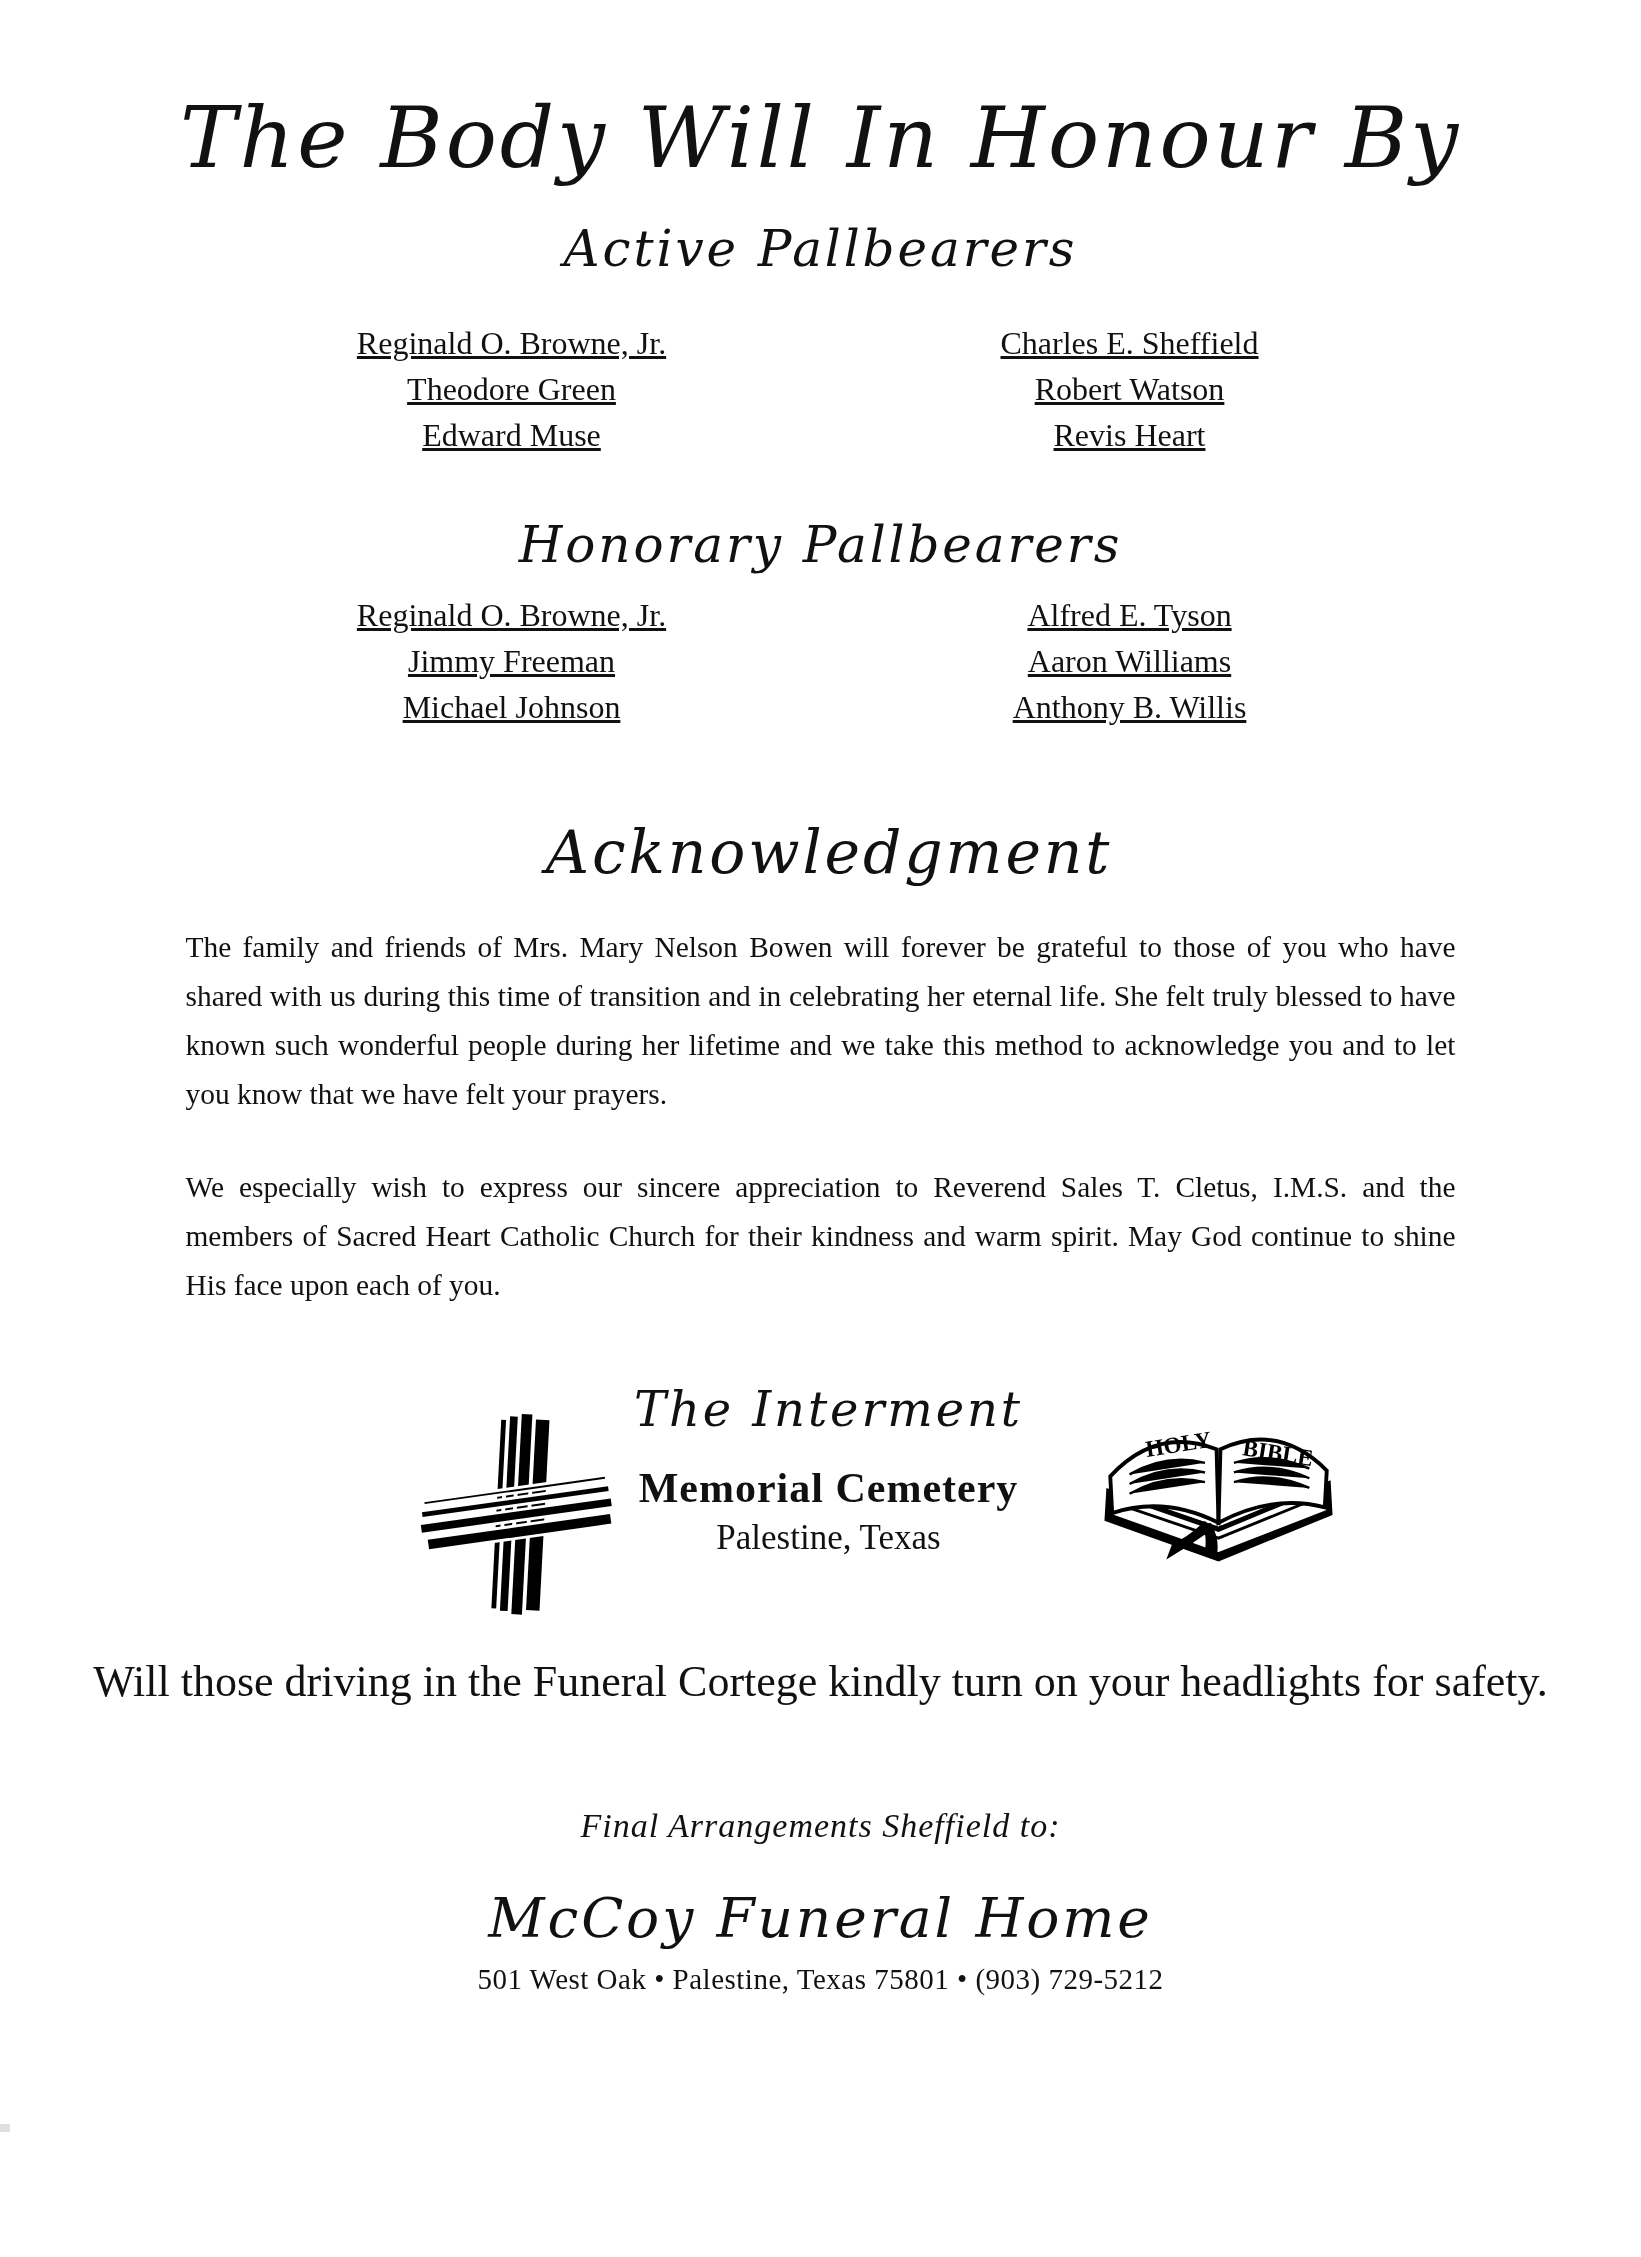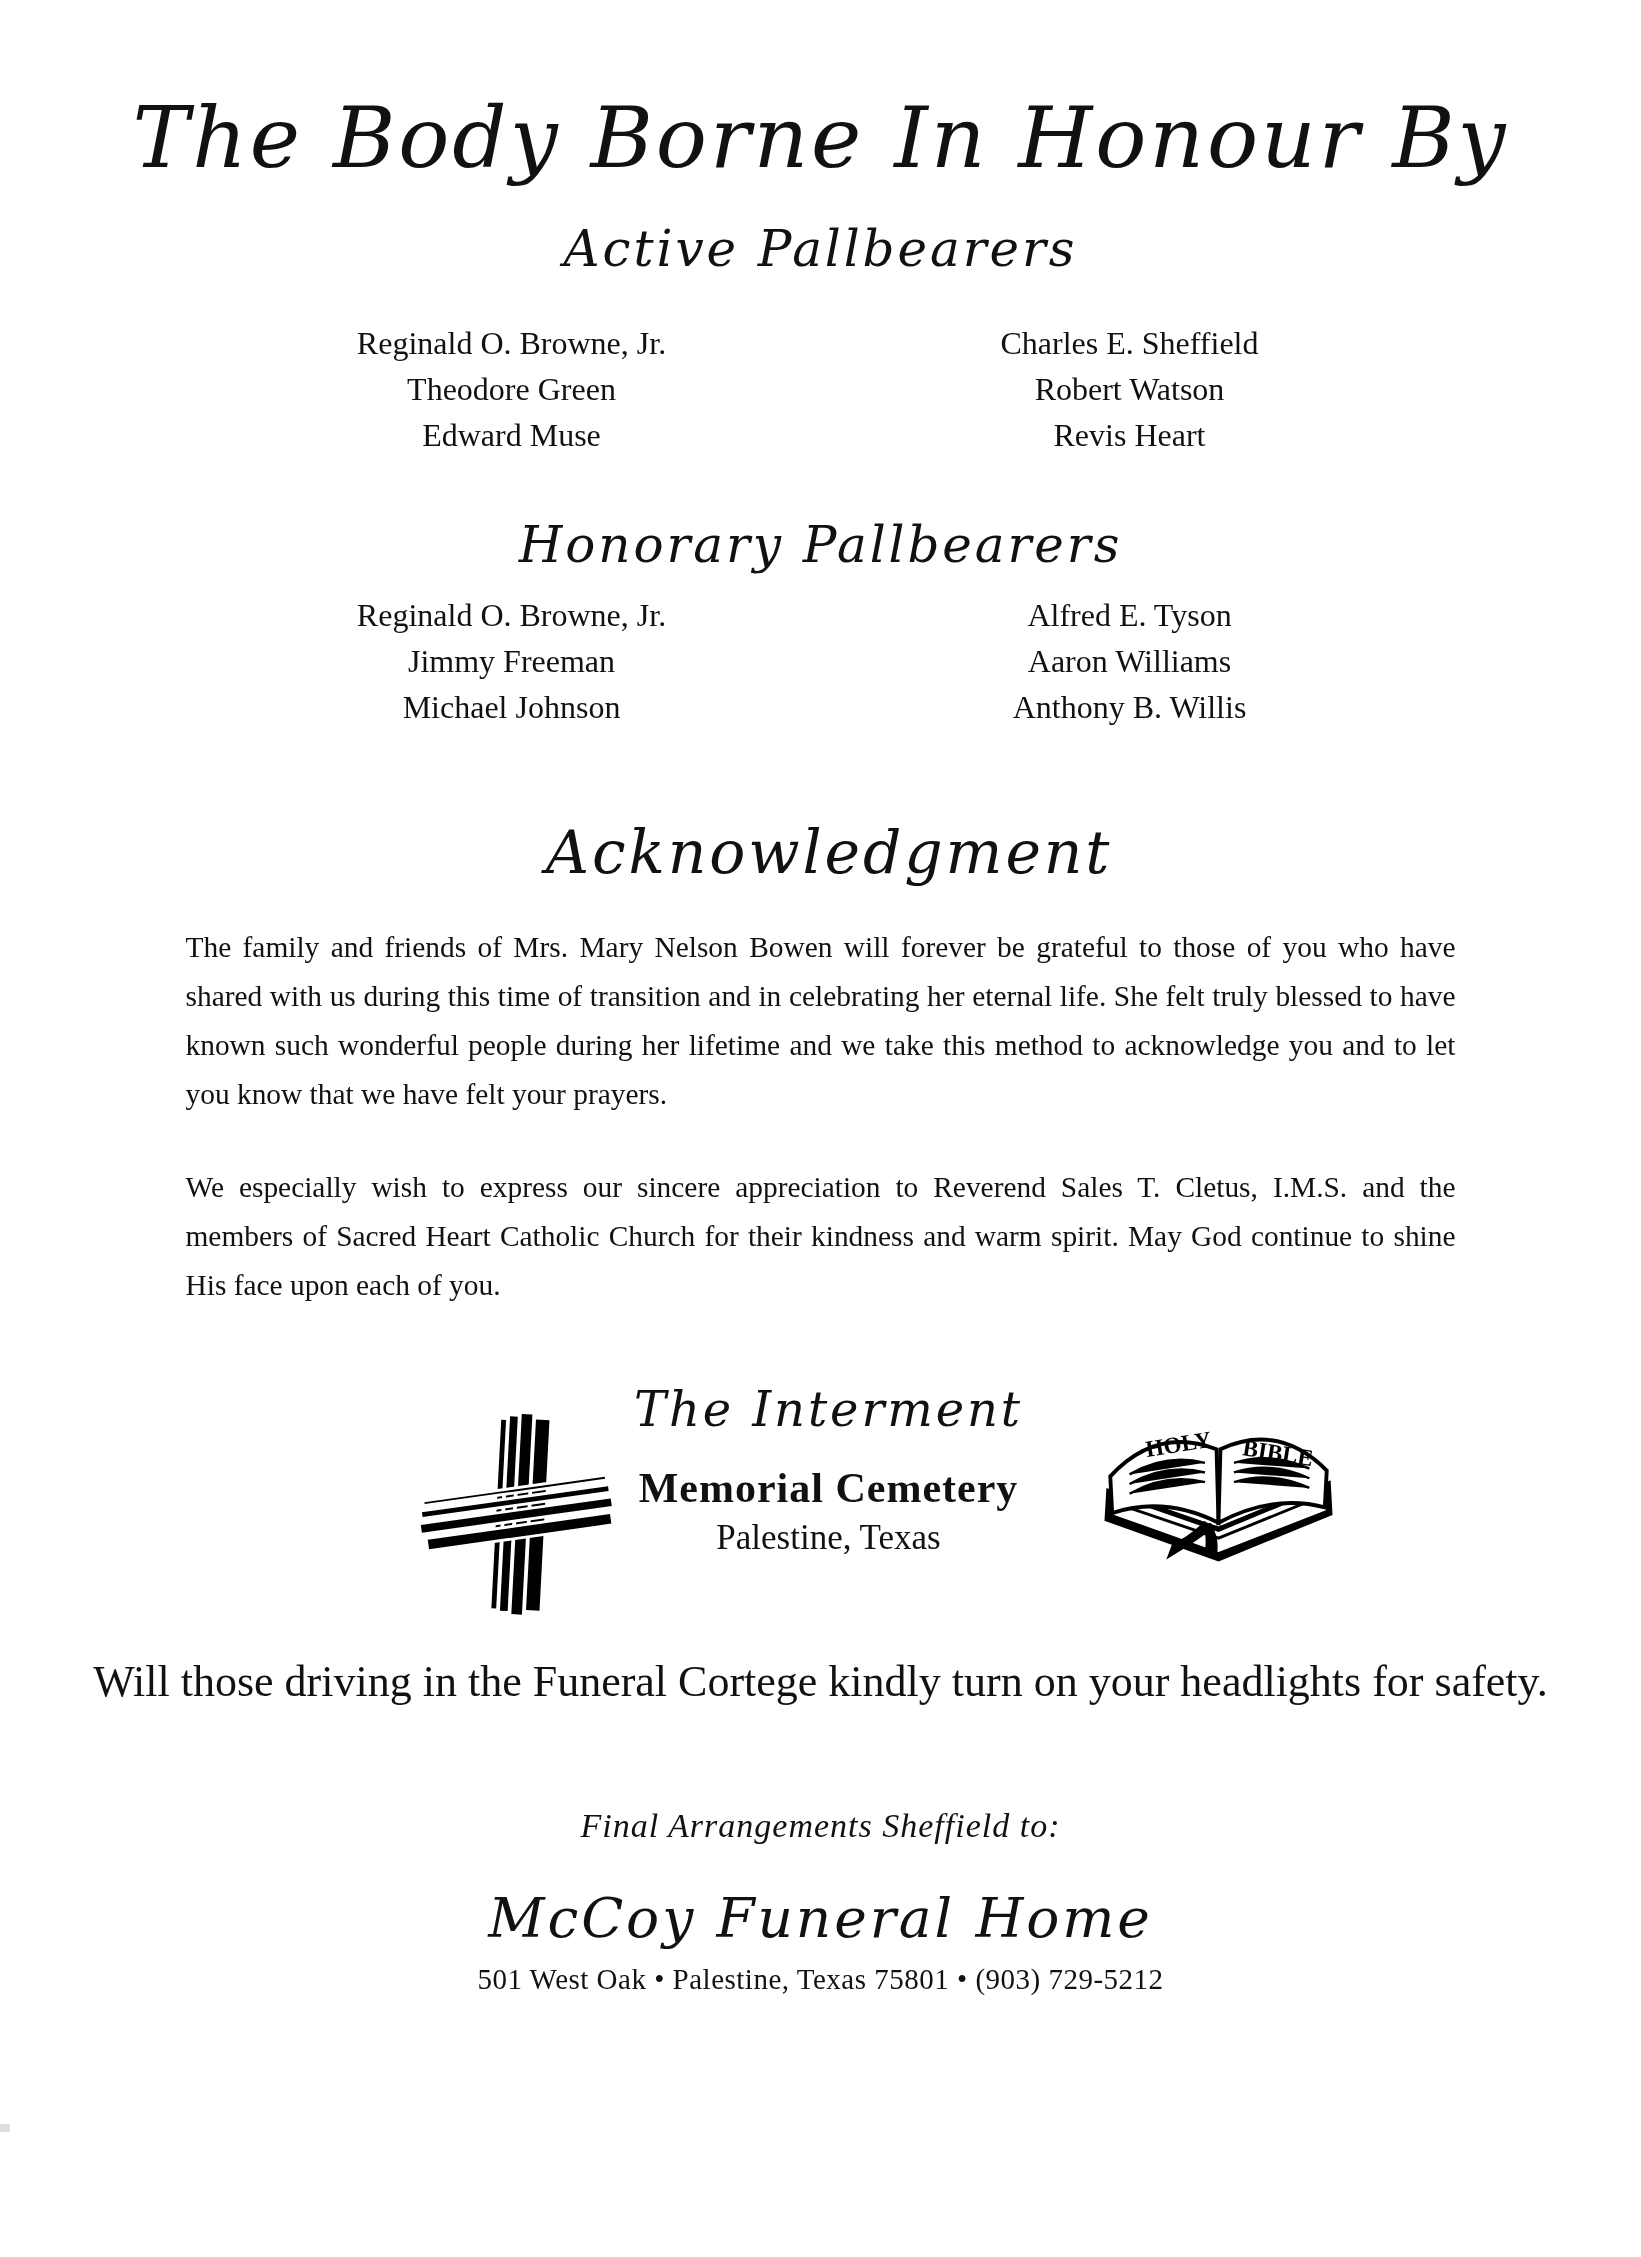--- a/index.html
+++ b/index.html
@@ -37,20 +37,21 @@
     line-height: 1.25;
   }
   .active-heading { margin-top: 27px; }
   .honorary-heading { margin-top: 56px; }
   .name-columns {
     margin: 39px auto 0 auto;
     width: 1197px;
     display: grid;
     grid-template-columns: 1fr 1fr;
     column-gap: 39px;
+    text-decoration: underline;
   }
   .name-col {
     text-align: center;
     font-size: 32px;
     line-height: 46px;
   }
   .honorary-columns { margin-top: 15.4px; }
   .center-name {
     text-align: center;
     font-size: 32px;
@@ -138,21 +139,21 @@
     height: 7.7px;
     background: #c9c9c9;
     opacity: 0.6;
   }
 </style>
 </head>
 <body>
 
 <div class="page">
 
-  <div class="page-title script">The Body Borne In Honour By</div>
+  <div class="page-title script">The Body Will In Honour By</div>
 
   <div class="section-heading active-heading script">Active Pallbearers</div>
 
   <div class="name-columns">
     <div class="name-col">
       <div>Reginald O. Browne, Jr.</div>
       <div>Theodore Green</div>
       <div>Edward Muse</div>
     </div>
     <div class="name-col">

